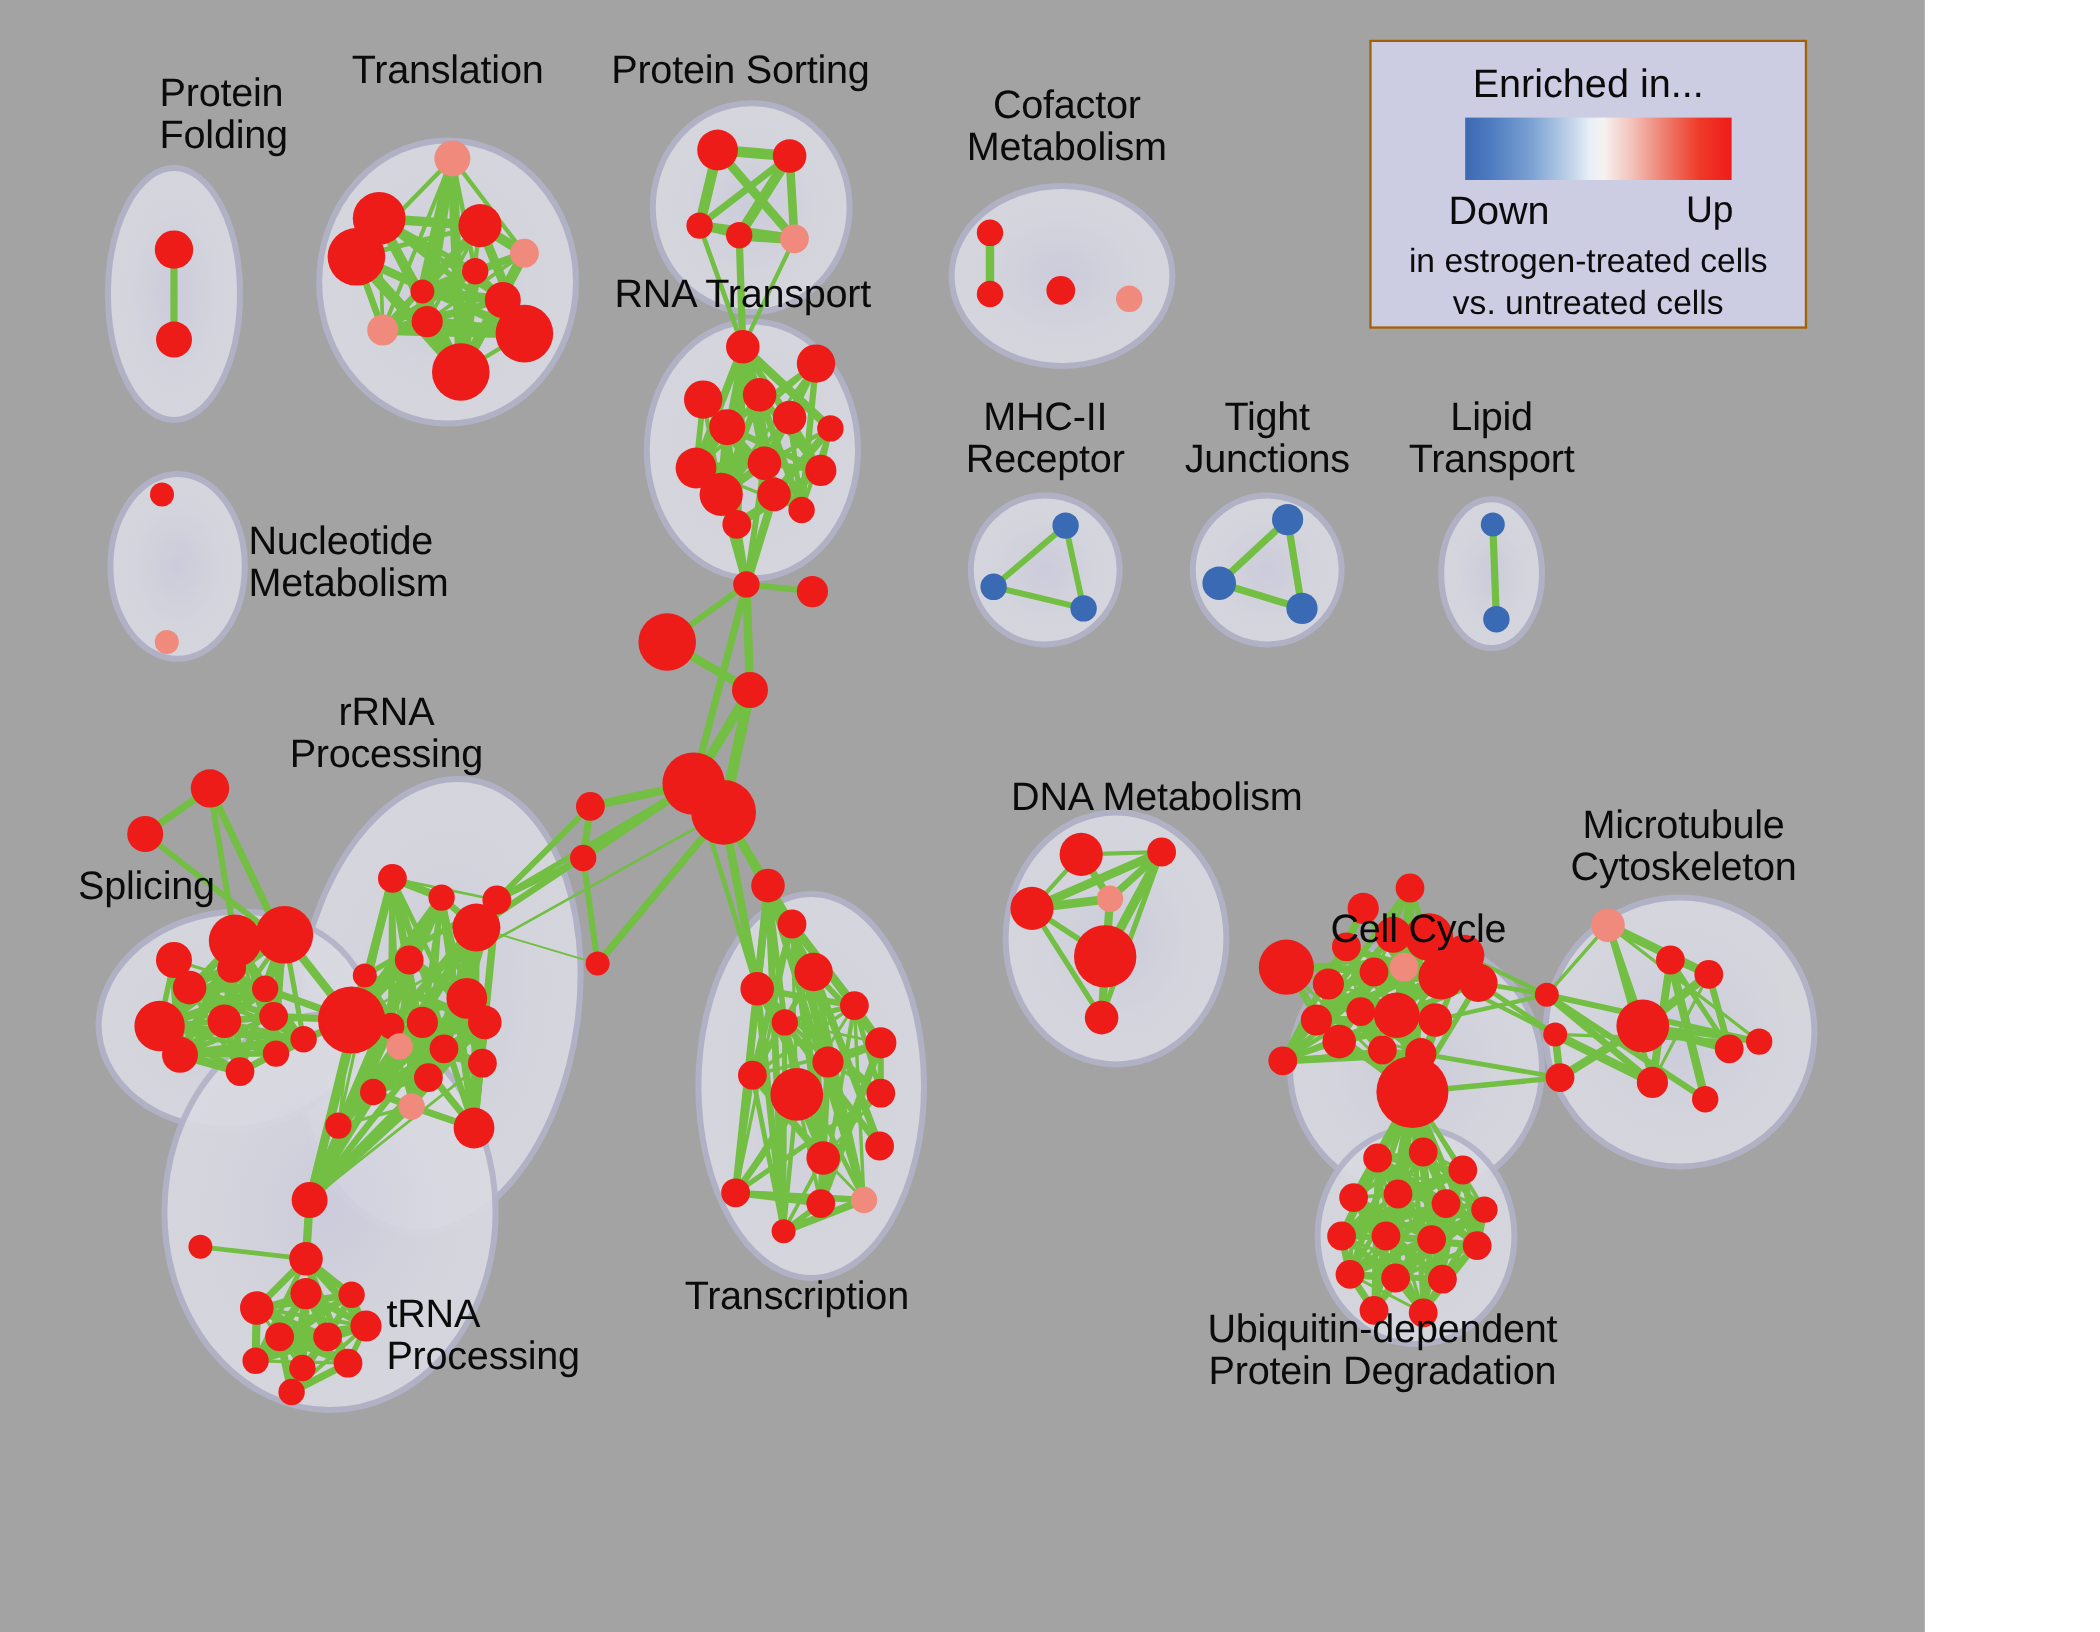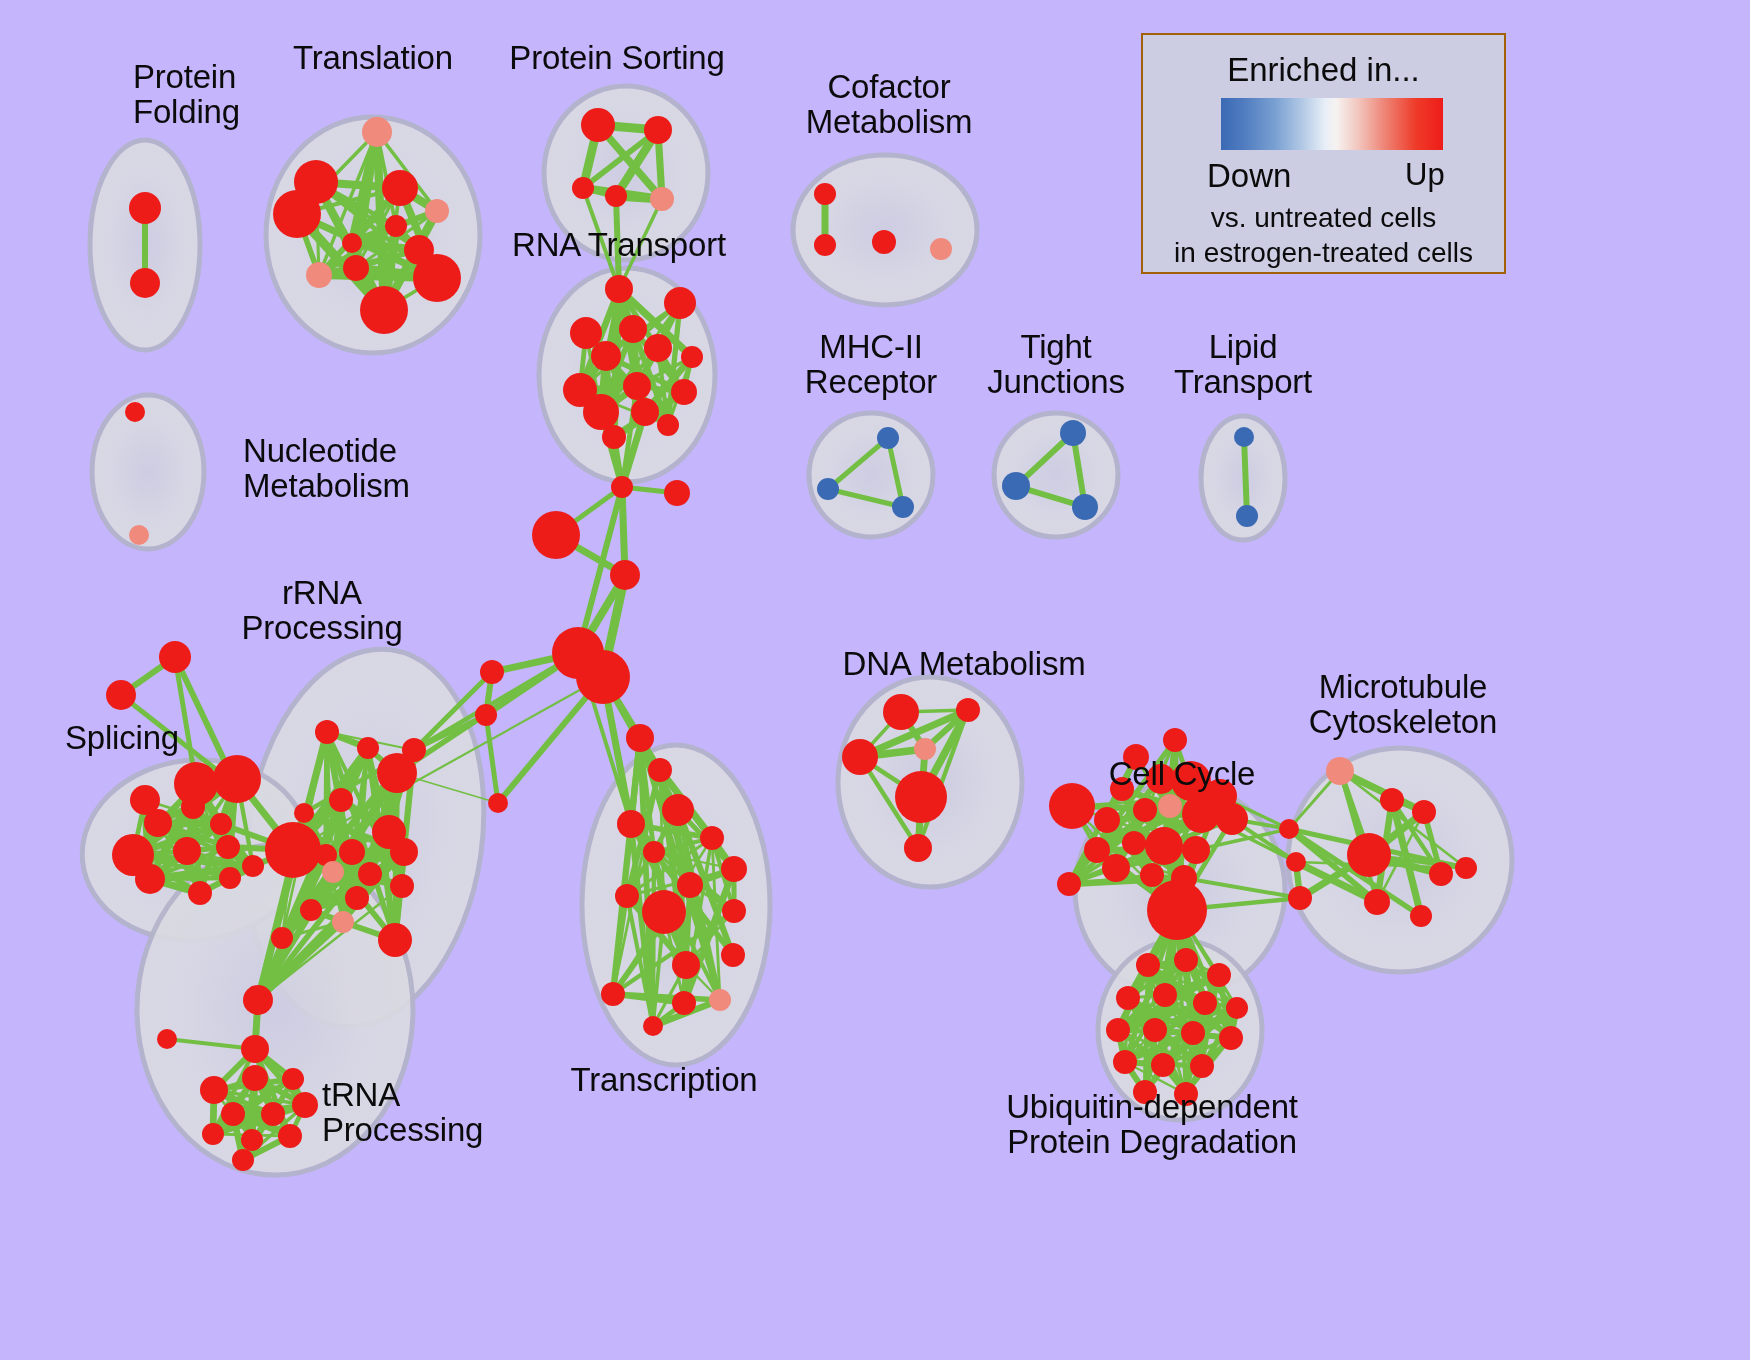--- a/index.html
+++ b/index.html
@@ -1,19 +1,19 @@
 <!DOCTYPE html>
 <html><head>
 <meta charset="utf-8">
 <style>
   html,body{margin:0;padding:0;background:#ffffff;}
   #root{
     position:relative;
-    width:1750px;height:1360px;
-    background:#c4b5fd;
+    width:1604px;height:1360px;
+    background:#a3a3a3;
     overflow:hidden;
     font-family:"Liberation Sans", sans-serif;
   }
   #net{position:absolute;left:0;top:0;width:1750px;height:1360px;}
   .lbl{
     position:absolute;
     color:#0b0b0b;
     font-family:"Liberation Sans", sans-serif;
     font-size:33px;
     line-height:1.06;
@@ -899,21 +899,21 @@
       <div class="lbl ctr" style="left: 617px; top: 41px;">Protein Sorting</div>
       <div class="lbl ctr" style="left: 889px; top: 70px;">Cofactor
 Metabolism</div>
       <div class="lbl ctr" style="left: 619px; top: 228px;">RNA Transport</div>
       <div class="lbl ctr" style="left: 871px; top: 330px;">MHC-II
 Receptor</div>
       <div class="lbl ctr" style="left: 1056px; top: 330px;">Tight
 Junctions</div>
       <div class="lbl ctr" style="left: 1243px; top: 330px;">Lipid
 Transport</div>
-      <div class="lbl lft" style="left: 207px; top: 434px; margin-left: 36px;">Nucleotide
+      <div class="lbl lft" style="left: 207px; top: 434px;">Nucleotide
 Metabolism</div>
       <div class="lbl ctr" style="left: 322px; top: 576px;">rRNA
 Processing</div>
       <div class="lbl lft" style="left: 65px; top: 721px;">Splicing</div>
       <div class="lbl ctr" style="left: 964px; top: 635px; margin-top: 12px;">DNA Metabolism</div>
       <div class="lbl ctr" style="left: 1403px; top: 670px; text-align: center;">Microtubule
 Cytoskeleton</div>
       <div class="lbl ctr" style="left: 1182px; top: 757px;">Cell Cycle</div>
       <div class="lbl ctr" style="left: 664px; top: 1063px;">Transcription</div>
       <div class="lbl lft" style="left: 322px; top: 1078px;">tRNA
@@ -921,18 +921,18 @@
       <div class="lbl ctr" style="left: 1152px; top: 1090px;">Ubiquitin-dependent
 Protein Degradation</div>
     </div>
 
   <div id="legend">
     <div id="legend-title">Enriched in...</div>
     <div id="legend-bar"></div>
     <div id="legend-down">Down</div>
     <div id="legend-up">Up</div>
     <div id="legend-sub">
+      <span>in estrogen-treated cells</span>
       <span>vs. untreated cells</span>
-      <span>in estrogen-treated cells</span>
     </div>
   </div>
 
 </div>
 
 </body></html>

